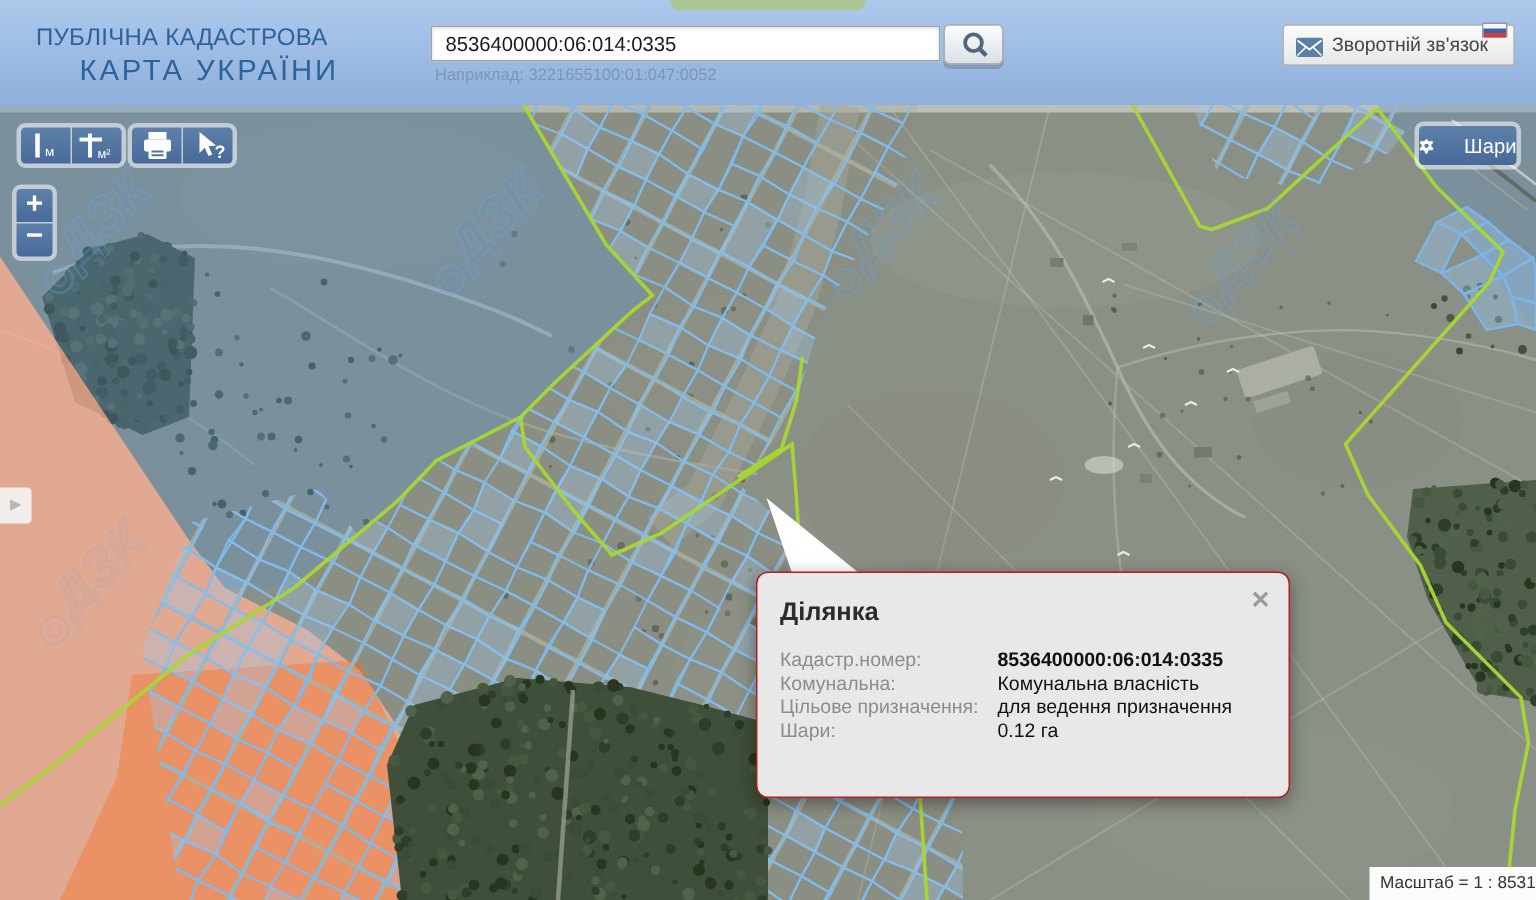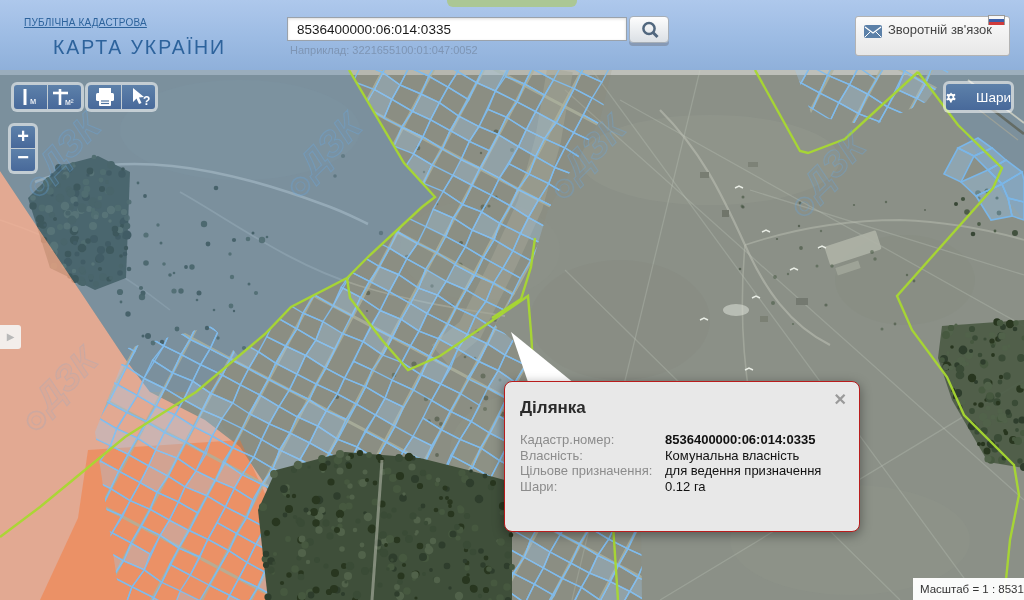--- a/index.html
+++ b/index.html
@@ -3,32 +3,32 @@
 <style>
 * { margin:0; padding:0; box-sizing:border-box; }
 html,body { width:1024px; height:600px; overflow:hidden;
   font-family:"Liberation Sans", sans-serif; }
 #stage { position:relative; width:1024px; height:600px; background:#8b9087; }
 #map { position:absolute; left:0; top:70px; width:1024px; height:530px; }
 #header { position:absolute; left:0; top:0; width:1024px; height:70px;
   background:linear-gradient(180deg,#aec8ec 0%,#9cbbe3 55%,#8fb0da 100%); }
 #greentab { position:absolute; left:447px; top:0; width:130px; height:7px;
   background:#abc795; border-radius:0 0 6px 6px; }
-#logo1 { position:absolute; left:24px; top:17px; font-size:10px; letter-spacing:0.2px;
-  color:#2d639c;text-decoration:underline; }
+#logo1 { position:absolute; left:24px; top:17px; font-size:16px; letter-spacing:0.2px;
+  color:#2d639c; }
 #logo2 { position:absolute; left:21px; top:36px; font-size:19.5px; letter-spacing:1.9px;
   color:#2d639c;margin-left:32px; }
 #searchbox { position:absolute; left:287px; top:17px; width:340px; height:24px;
   background:#fff; border:1px solid #9aa2ab; box-shadow:inset 0 1px 3px rgba(0,0,0,0.15);
   font-size:13.5px; color:#1a1a1a; line-height:23px; padding-left:9px; }
 #searchhint { position:absolute; left:290px; top:44px; font-size:11px; color:#7e95b4; }
 #searchbtn { position:absolute; left:629px; top:16px; width:40px; height:27px;
   background:linear-gradient(180deg,#fdfdfd,#dbe0e5); border:1px solid #a7afb8;
   border-radius:4px; box-shadow:0 3px 0 rgba(120,130,145,0.55); }
-#feedback { position:absolute; left:855px; top:16px; width:155px; height:40px;
+#feedback { position:absolute; left:855px; top:16px; width:155px; height:28px;
   background:linear-gradient(180deg,#fbfbfb,#e7e7e7); border:1px solid #b3b3b3;
   border-radius:3px; font-size:13px; color:#444; line-height:25px; }
 #feedback span { margin-left:32px; font-size:13px; }
 #rusflag { position:absolute; left:988px; top:15px; width:17px; height:10px;
   border:1px solid #999; }
 #rusflag div { height:3.0px; }
 .ctl { position:absolute; background:rgba(255,255,255,0.55); border-radius:6px;
   padding:3px; display:flex; gap:1px; }
 .ctl .b { width:33px; height:24px; background:linear-gradient(180deg,#5d81aa,#48699a);
   display:flex; align-items:center; justify-content:center; color:#fff; }
@@ -1503,17 +1503,17 @@
       </div>
     </div>
 <div id="lefttab">▶</div>
 <div id="scale">Масштаб = 1 : 8531</div>
 
 <div id="popup">
   <h1>Ділянка</h1>
   <div class="x">✕</div>
   <div id="rows">
     <div class="r"><span class="l">Кадастр.номер:</span><span class="v b">8536400000:06:014:0335</span></div>
-    <div class="r"><span class="l">Власність:</span><span class="v">Комунальна власність</span></div>
+    <div class="r"><span class="l">Комунальна:</span><span class="v">Комунальна власність</span></div>
     <div class="r"><span class="l">Цільове призначення:</span><span class="v">для ведення призначення</span></div>
     <div class="r"><span class="l">Шари:</span><span class="v">0.12 га</span></div>
   </div>
 </div>
 </div>
 </body></html>

